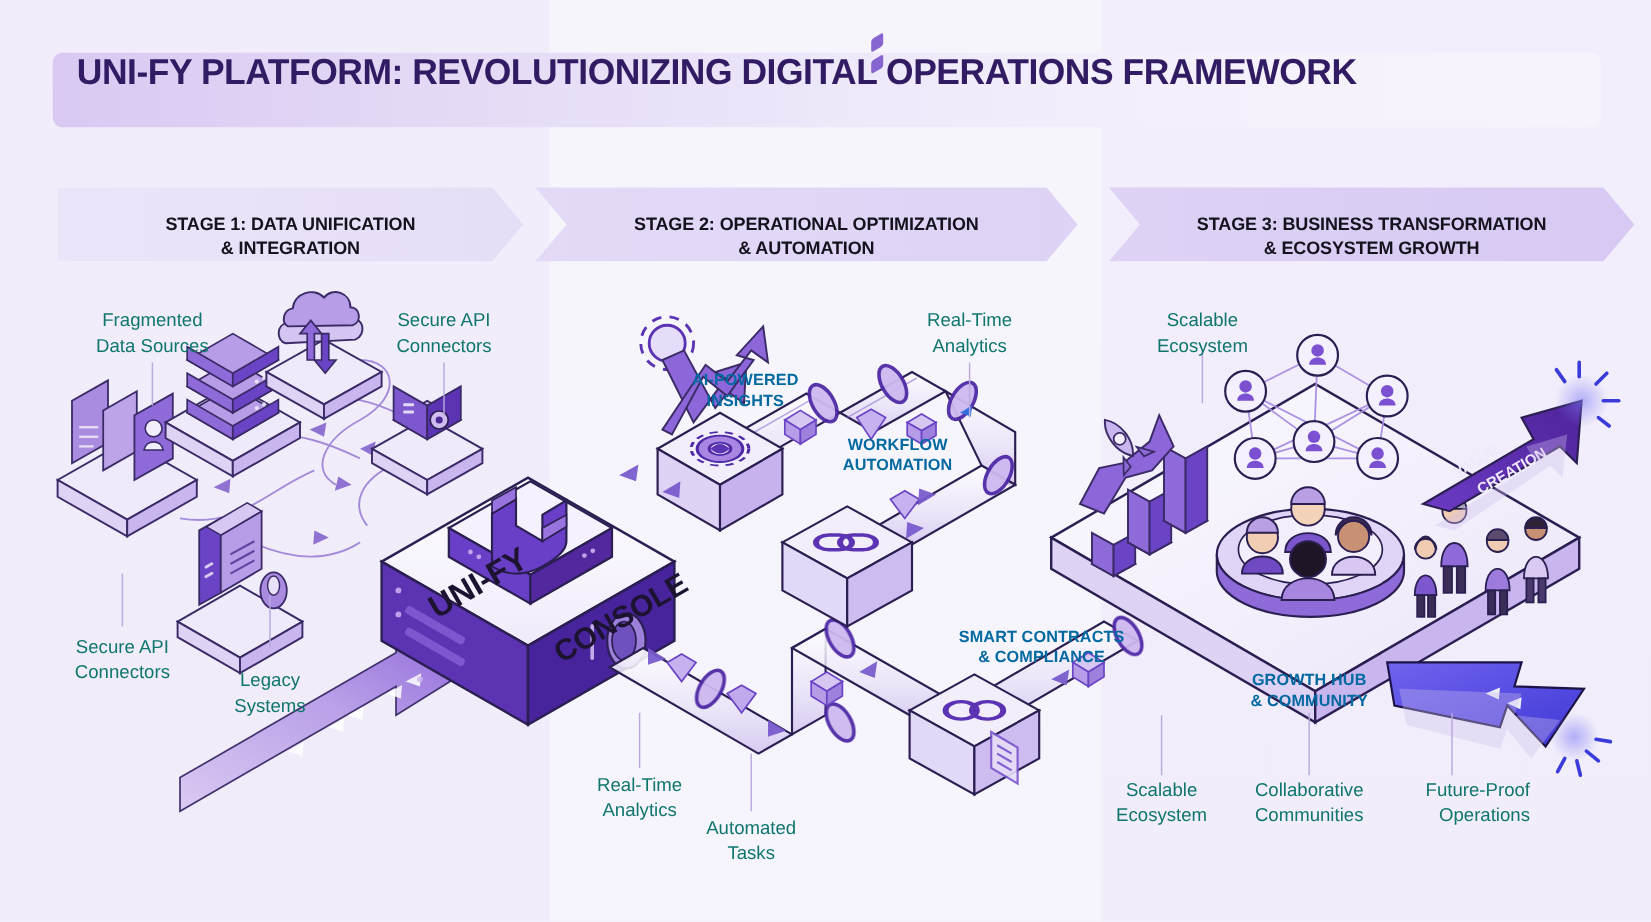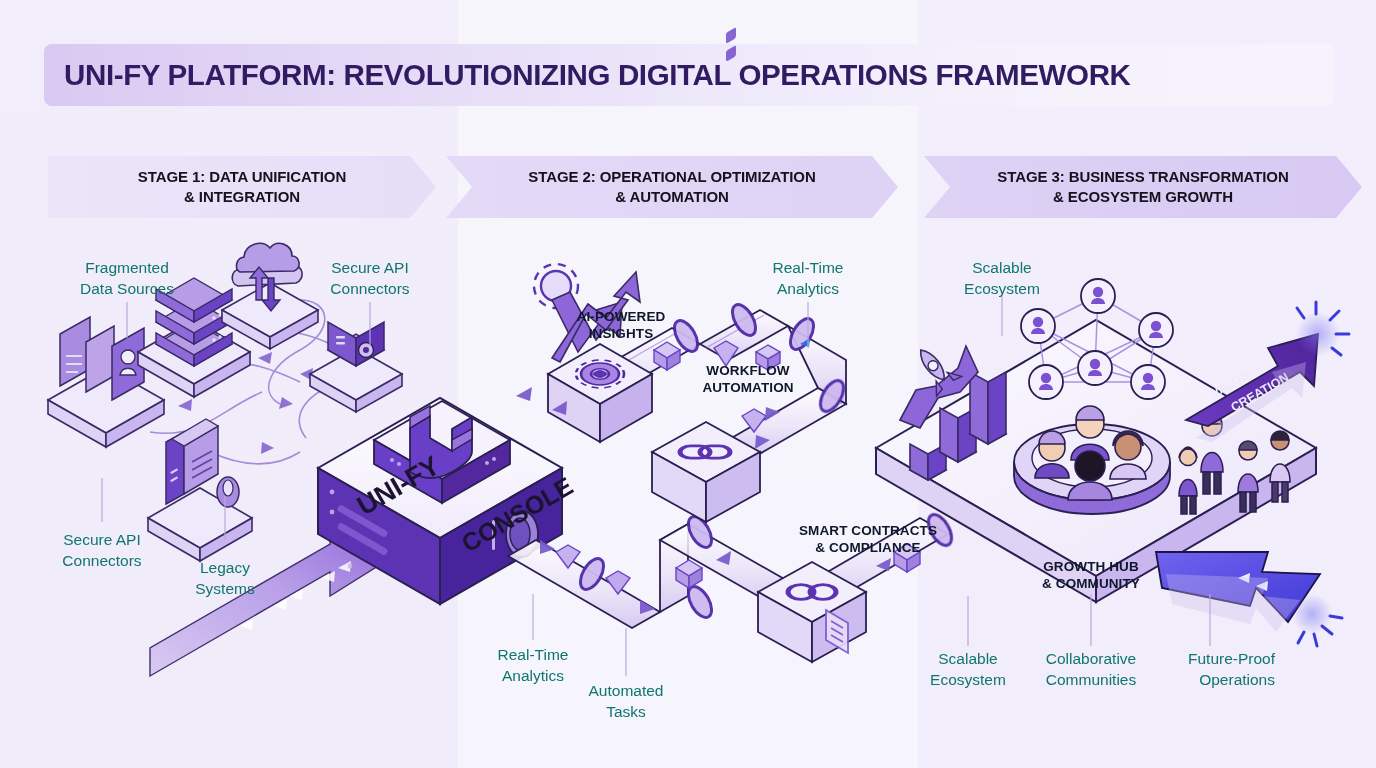--- a/index.html
+++ b/index.html
@@ -15,32 +15,32 @@
   .band { height:100%; }
   .band.b1 { width:458px; background:linear-gradient(180deg,#f1edfb 0%,#f0ecfa 100%); }
   .band.b2 { width:460px; background:linear-gradient(180deg,#f7f5fc 0%,#f6f4fc 100%); }
   .band.b3 { width:458px; background:linear-gradient(180deg,#f2eefb 0%,#f1edfa 100%); }
 
   
   #title-bar {
     position:absolute; left:44px; top:44px; width:1290px; height:62px;
     background:linear-gradient(90deg,#d9c9f2 0%,#e5dbf6 28%,#efeafb 55%,#f5f2fc 80%,#f6f3fd 100%);
     border-radius:8px;
-    display:flex; align-items:center; padding-left:20px;
+    display:flex; align-items:flex-start; padding-left:20px;
   }
   #title-text {
     font-size:30px; font-weight:bold; color:#311b63;
     letter-spacing:-0.4px; white-space:nowrap;
     transform:scaleX(0.985); transform-origin:left center;
   }
 
   
   .stage-hd {
     position:absolute; top:156px; height:62px;
-    display:flex; align-items:center; justify-content:center;
+    display:flex; align-items:flex-end; justify-content:center;
     text-align:center; line-height:1.32;
     font-size:15px; font-weight:bold; color:#14121c;
     letter-spacing:-0.1px;
   }
   .stage-hd.s1 { left:48px;  width:388px;
     background:linear-gradient(90deg,#ece5f9 0%,#e6ddf7 100%);
     clip-path:polygon(0 0, calc(100% - 26px) 0, 100% 50%, calc(100% - 26px) 100%, 0 100%); }
   .stage-hd.s2 { left:446px; width:452px;
     background:linear-gradient(90deg,#e4daf7 0%,#ded2f5 100%);
     clip-path:polygon(0 0, calc(100% - 26px) 0, 100% 50%, calc(100% - 26px) 100%, 0 100%, 26px 50%); }
@@ -51,21 +51,21 @@
 
   
   .cap {
     position:absolute; text-align:center; line-height:1.34;
     font-size:15.5px; color:#0f766e; white-space:pre-line;
   }
 
   
   .inline-lbl {
     position:absolute; text-align:center; line-height:1.25;
-    font-size:13.5px; font-weight:bold; color:#0f172a; white-space:pre-line;
+    font-size:13.5px; font-weight:bold; color:#0369a1; white-space:pre-line;
     letter-spacing:0.1px;
   }
 
   svg { display:block; }
   #scene { position:absolute; inset:0; pointer-events:none; }
 </style>
 </head>
 <body>
 
 <div id="bands">

